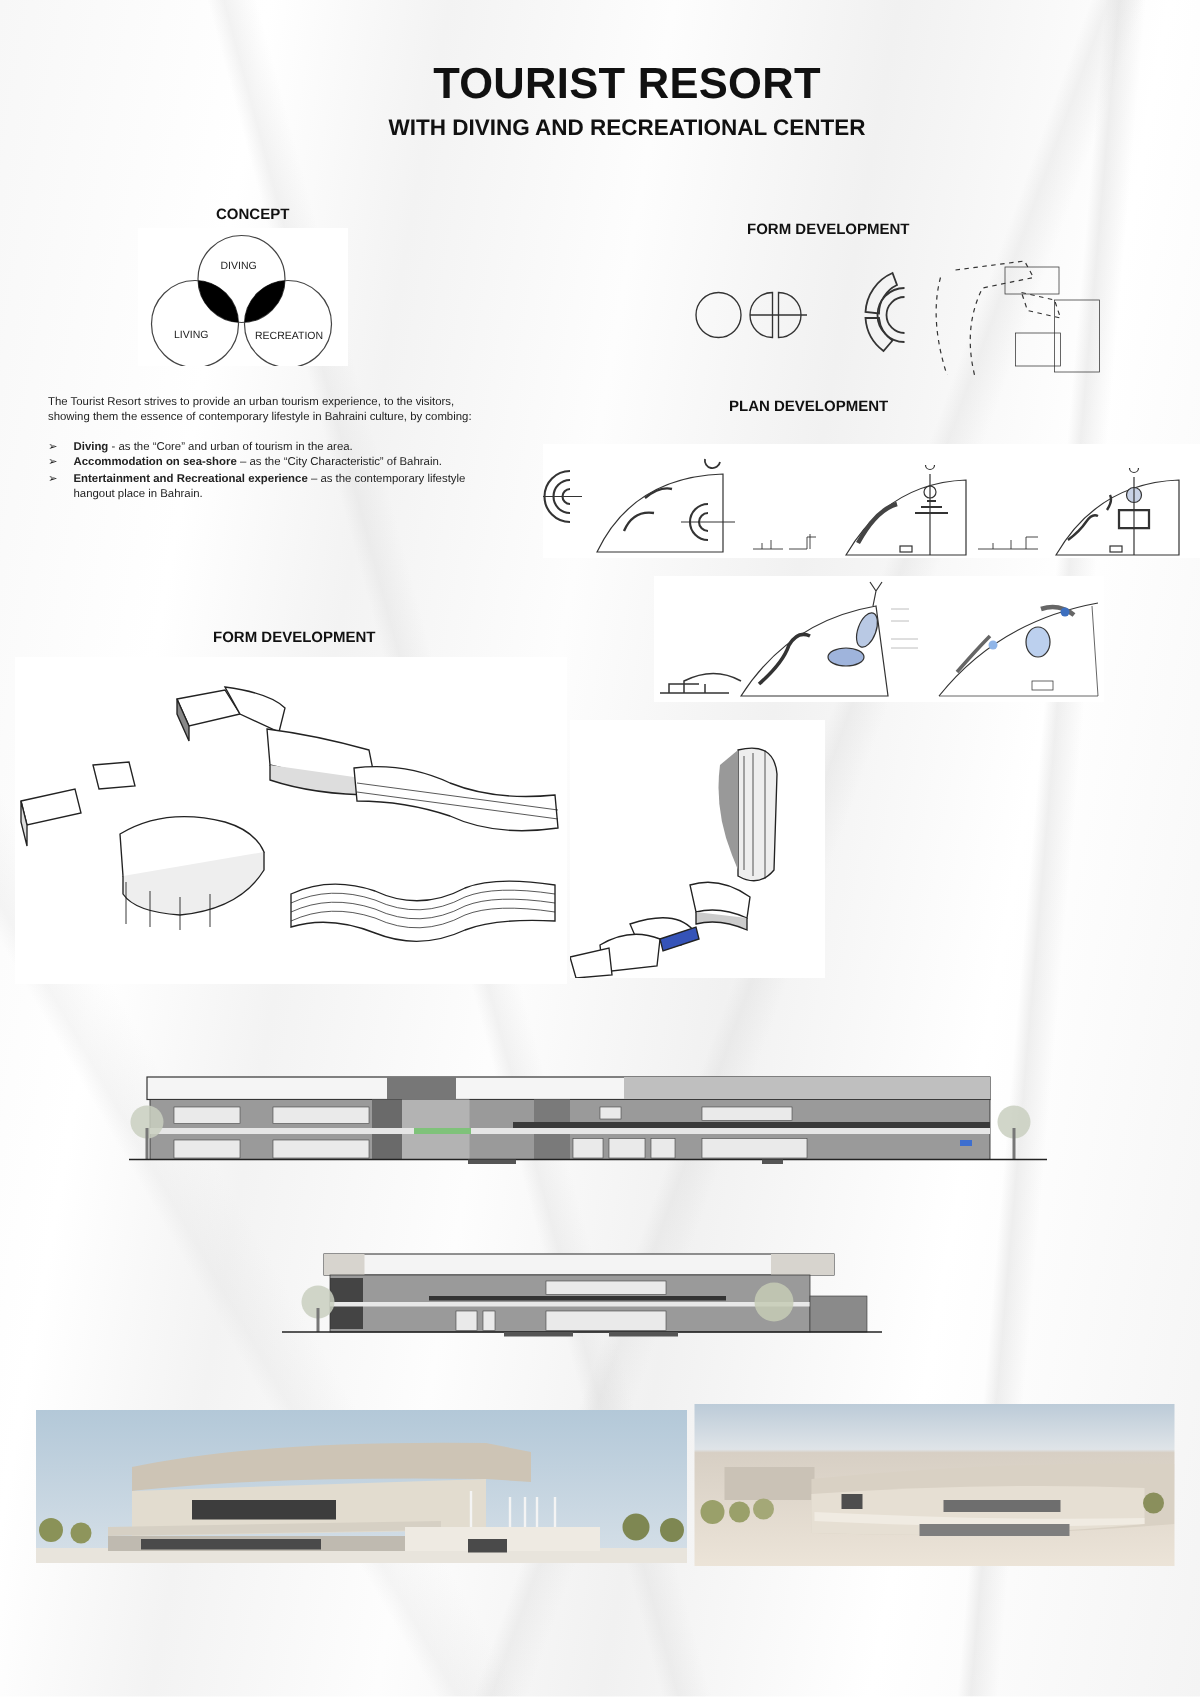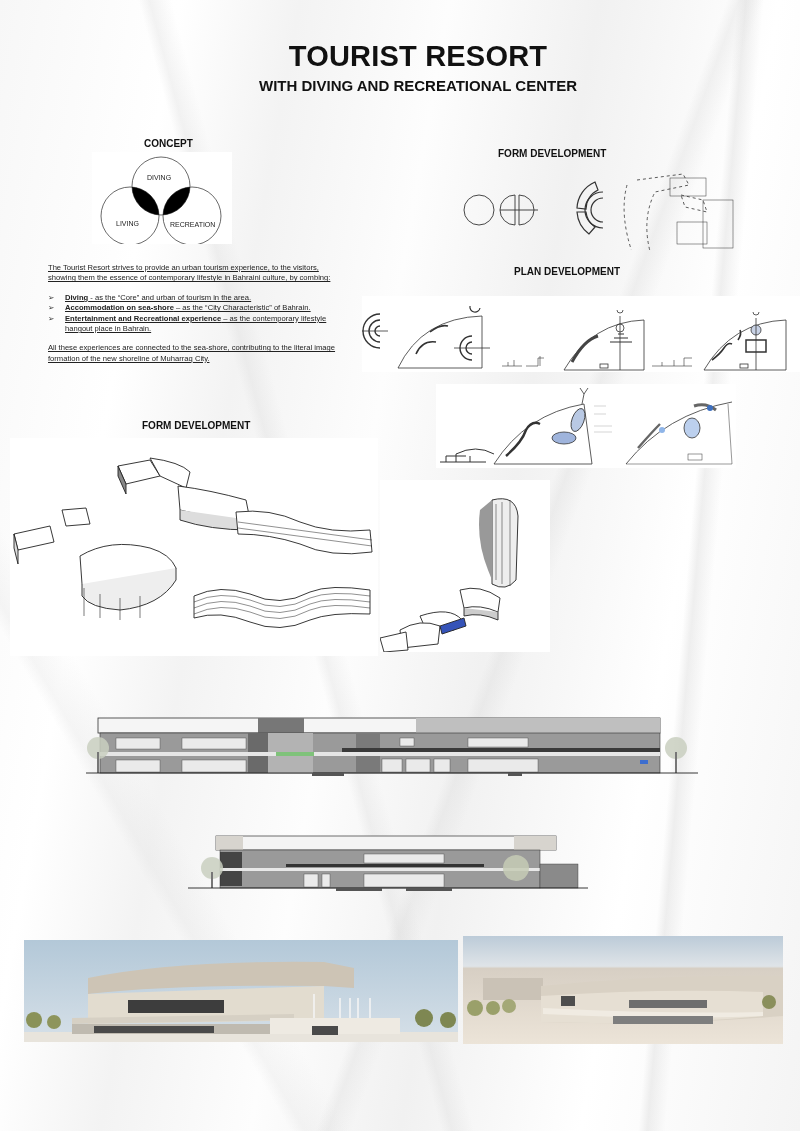--- a/index.html
+++ b/index.html
@@ -58,28 +58,27 @@
     <circle cx="38" cy="64" r="29" fill="none" stroke="#444" stroke-width="0.8"></circle>
     <circle cx="100" cy="64" r="29" fill="none" stroke="#444" stroke-width="0.8"></circle>
     <circle cx="38" cy="64" r="29" fill="#000" clip-path="url(#cDiv)"></circle>
     <circle cx="100" cy="64" r="29" fill="#000" clip-path="url(#cDiv)"></circle>
   </svg>
   <span class="venn-label" style="left:55px; top:22px;">DIVING</span>
   <span class="venn-label" style="left:24px; top:68px;">LIVING</span>
   <span class="venn-label" style="left:78px; top:69px;">RECREATION</span>
 </div>
 
-<div class="abs body-text" style="left:48px; top:263px; width:300px;text-decoration:underline;">
+<div class="abs body-text" style="left:32px; top:263px; width:300px;">
   <p>The Tourist Resort strives to provide an urban tourism experience, to the visitors, showing them the essence of contemporary lifestyle in Bahraini culture, by combing:</p>
   <ul>
     <li><span class="bullet">➢</span><b>Diving</b><span> - as the “Core” and urban of tourism in the area.</span></li>
     <li><span class="bullet">➢</span><b>Accommodation on sea-shore</b><span> – as the “City Characteristic” of Bahrain.</span></li>
     <li><span class="bullet">➢</span><b>Entertainment and Recreational experience</b><span> – as the contemporary lifestyle hangout place in Bahrain.</span></li>
   </ul>
-  <p>All these experiences are connected to the sea-shore, contributing to the literal image formation of the new shoreline of Muharraq City.</p>
 </div>
 
 <div class="abs section-head" style="left:498px; top:148px;">FORM DEVELOPMENT</div>
 <div class="abs" style="left:455px; top:160px; width:290px; height:90px;">
   <svg width="290" height="90" viewBox="0 0 290 90">
     <g fill="none" stroke="#333" stroke-width="0.9">
       <circle cx="24" cy="50" r="15"></circle>
       <path d="M60 35 A15 15 0 0 0 60 65 Z"></path>
       <path d="M64 35 A15 15 0 0 1 64 65 Z"></path>
       <line x1="45" y1="50" x2="83" y2="50"></line>
@@ -92,21 +91,21 @@
         <path d="M172 25 Q164 55 178 95"></path>
         <path d="M226 35 L248 40 L252 52 L230 47 Z"></path>
       </g>
       <rect x="215" y="18" width="36" height="18" stroke-width="0.5"></rect>
       <rect x="248" y="40" width="30" height="48" stroke-width="0.5"></rect>
       <rect x="222" y="62" width="30" height="22" stroke-width="0.5"></rect>
     </g>
   </svg>
 </div>
 
-<div class="abs section-head" style="left:514px; top:266px;">PLAN DEVELOPMENT</div>
+<div class="abs section-head" style="left:486px; top:266px;">PLAN DEVELOPMENT</div>
 <div class="abs white-panel" style="left:362px; top:296px; width:438px; height:76px;">
   <svg width="438" height="76" viewBox="0 0 438 76">
     <g fill="none" stroke="#333" stroke-width="0.8">
       <path d="M18 18 A16 16 0 0 0 18 52 M18 24 A10 10 0 0 0 18 46 M18 30 A5 5 0 0 0 18 40" stroke-width="1.4"></path>
       <line x1="0" y1="35" x2="26" y2="35"></line>
       <path d="M36 72 Q60 22 120 20 L120 72 Z"></path>
       <path d="M54 58 Q60 44 74 46 M68 36 Q78 28 86 30" stroke-width="1.6"></path>
       <path d="M110 40 A12 12 0 0 0 110 64 M110 46 A6 6 0 0 0 110 58" stroke-width="1.4"></path>
       <line x1="92" y1="52" x2="128" y2="52"></line>
       <path d="M108 10 A5 5 0 1 0 118 12" stroke-width="1.2"></path>

